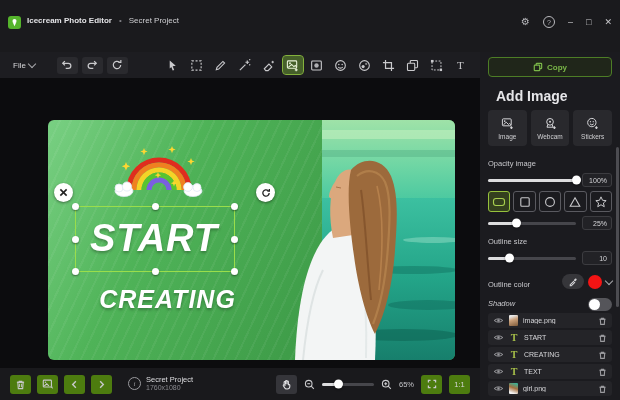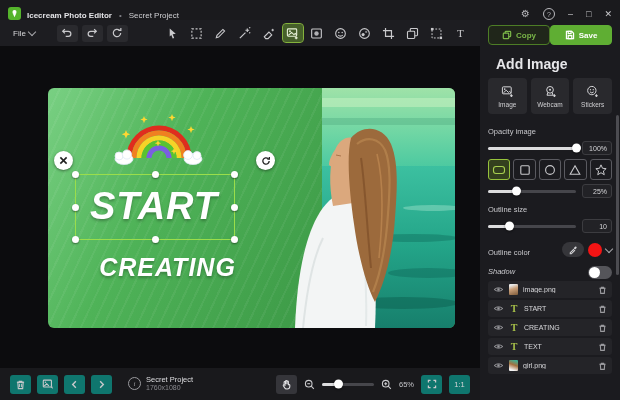--- a/index.html
+++ b/index.html
@@ -2,21 +2,21 @@
 <html><head>
 <meta charset="utf-8">
 <style>
   html,body{margin:0;padding:0;}
   body{width:620px;height:400px;overflow:hidden;background:#121214;
        font-family:"Liberation Sans","DejaVu Sans",sans-serif;color:#d6d6d9;
        -webkit-font-smoothing:antialiased;}
   .app{width:620px;height:400px;display:flex;flex-direction:column;}
 
   
-  .titlebar{height:20px;background:#1a1a1d;display:flex;align-items:flex-end;padding:0 8px;flex:0 0 auto;}
+  .titlebar{height:20px;background:#1a1a1d;display:flex;align-items:flex-start;padding:16px 8px;flex:0 0 auto;}
   .logo{width:13px;height:13px;border-radius:3px;background:#55b42c;display:flex;align-items:center;justify-content:center;margin-right:6px;}
   .appname{font-size:8px;color:#e3e3e6;font-weight:bold;}
   .tdot{font-size:8px;color:#7f7f84;margin:0 7px;}
   .projname{font-size:8px;color:#cfcfd2;}
   .tb-right{margin-left:auto;display:flex;align-items:center;gap:13px;}
   .tb-ic{font-size:10px;color:#b9b9bd;line-height:1;cursor:default;}
   .help-circ{width:10px;height:10px;border:1px solid #b9b9bd;border-radius:50%;font-size:7px;display:flex;align-items:center;justify-content:center;color:#b9b9bd;}
   .winbtn{font-size:9px;color:#c9c9cc;}
 
   
@@ -45,21 +45,21 @@
   .cv-start{position:absolute;left:27px;top:86px;width:158px;height:64px;display:flex;align-items:center;justify-content:center;
     font-size:38px;font-weight:900;font-style:italic;color:#fff;letter-spacing:1px;text-shadow:0 2px 3px rgba(0,0,0,.28);}
   .cv-creating{position:absolute;left:37px;top:160px;width:165px;height:38px;display:flex;align-items:center;justify-content:center;
     font-size:25px;font-weight:900;font-style:italic;color:#fff;letter-spacing:1px;text-shadow:0 2px 3px rgba(0,0,0,.28);}
   .sel{position:absolute;left:75px;top:128px;width:158px;height:64px;border:1px solid #9ade4b;pointer-events:none;}
   .handle{position:absolute;width:7px;height:7px;background:#fff;border-radius:50%;box-shadow:0 1px 2px rgba(0,0,0,.45);}
   .cbtn{position:absolute;width:19px;height:19px;background:#fff;border-radius:50%;display:flex;align-items:center;justify-content:center;box-shadow:0 1px 3px rgba(0,0,0,.45);}
 
   
   .bottombar{height:32px;background:#19191c;display:flex;align-items:center;padding:0 10px;gap:6px;flex:0 0 auto;}
-  .bbtn{width:21px;height:19px;background:#0f766e;border-radius:3px;display:flex;align-items:center;justify-content:center;color:#c9c9cc;font-size:9px;}
+  .bbtn{width:21px;height:19px;background:#4d7c0f;border-radius:3px;display:flex;align-items:center;justify-content:center;color:#c9c9cc;font-size:9px;}
   .bbtn.pressed{background:#35353a;}
   .binfo{display:flex;align-items:center;gap:5px;margin-left:10px;}
   .info-circ{width:11px;height:11px;border:1px solid #9a9a9e;border-radius:50%;display:flex;align-items:center;justify-content:center;font-size:7px;color:#9a9a9e;font-style:italic;font-family:"Liberation Serif",serif;}
   .bproj{display:flex;flex-direction:column;line-height:1.15;}
   .bproj .p1{font-size:7.5px;color:#dedee1;}
   .bproj .p2{font-size:7px;color:#88888d;}
   .zoomgrp{margin-left:auto;display:flex;align-items:center;gap:7px;}
   .zslider{width:52px;height:3px;background:#46464b;border-radius:2px;position:relative;}
   .zpct{font-size:7.5px;color:#c5c5c9;}
   .ratio{font-size:7.5px;color:#d6d6d9;}
@@ -416,28 +416,20 @@
 
     <div class="rpanel">
       <div class="cs-row">
         <div class="copybtn">
           <svg class="ic" width="10" height="10" viewBox="0 0 14 14" fill="none" stroke="#7ab648" stroke-width="1.2">
               <rect x="4.5" y="1.8" width="7.6" height="7.6" rx="1"></rect>
               <rect x="1.8" y="4.5" width="7.6" height="7.6" rx="1" fill="#20261a"></rect>
             </svg>
           <span>Copy</span>
         </div>
-        <div class="savebtn">
-          <svg class="ic" width="10" height="10" viewBox="0 0 14 14" fill="none" stroke="#fff" stroke-width="1.2">
-              <path d="M2 2 h7.5 L12 4.5 V12 H2 Z"></path>
-              <rect x="4.5" y="8" width="5" height="4"></rect>
-              <rect x="4.5" y="2" width="4" height="3"></rect>
-            </svg>
-          <span>Save</span>
-        </div>
       </div>
 
       <div class="sectitle">Add Image</div>
 
       <div class="srcrow">
         <div class="srcbtn">
           <svg class="ic" width="13" height="13" viewBox="0 0 14 14" fill="none" stroke="#d6d6d9" stroke-width="1">
               <rect x="1.5" y="2" width="9.5" height="7.5" rx="1"></rect>
               <circle cx="4" cy="4.4" r=".9" fill="#d6d6d9" stroke="none"></circle>
               <path d="M2.5 8.6 L5.6 5.6 L8 8 L9.2 7 L10.8 8.4"></path>

